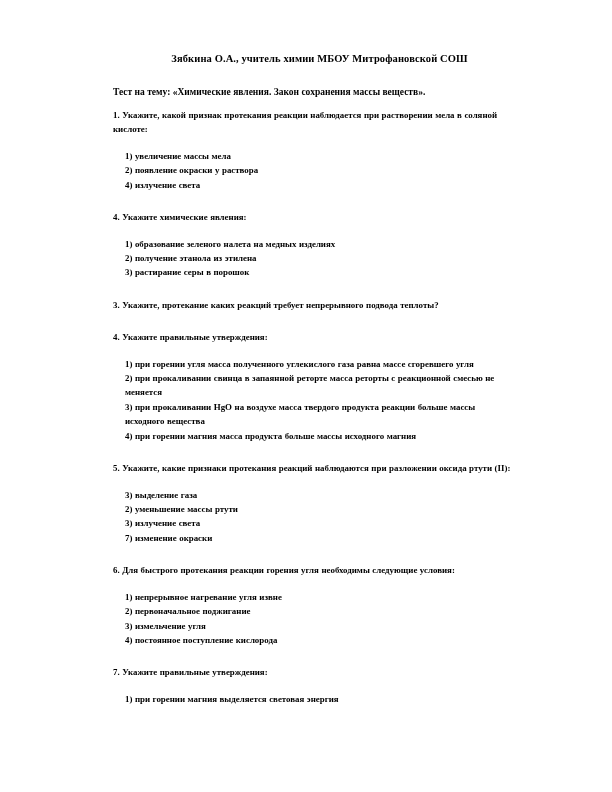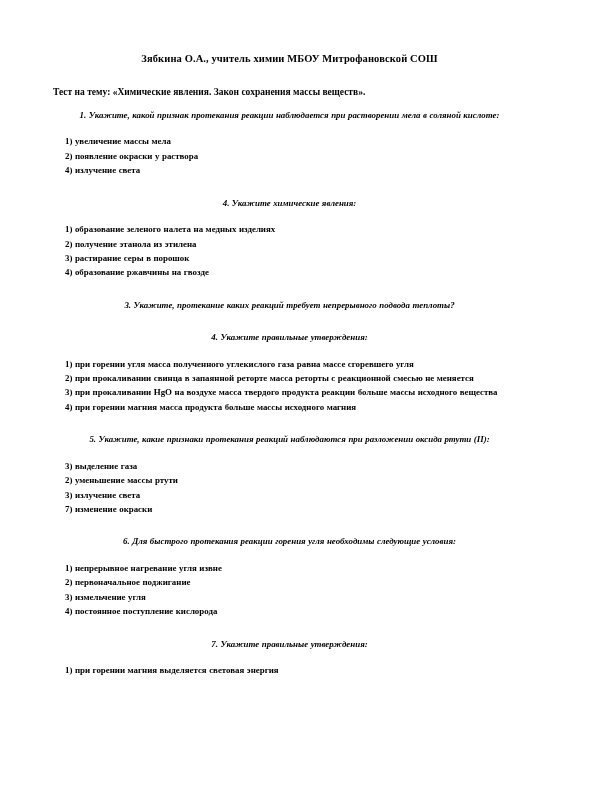--- a/index.html
+++ b/index.html
@@ -13,21 +13,21 @@
     font-family: "Liberation Serif", "DejaVu Serif", serif;
     color: #000000;
     overflow: hidden;
   }
   .page {
     position: relative;
     width: 612px;
     height: 792px;
     background: #ffffff;
     box-sizing: border-box;
-    padding: 52px 86px 0 53px;
+    padding: 52px 86px 0 113px;
   }
   .doc-title {
     font-size: 10.5px;
     font-weight: bold;
     text-align: center;
     letter-spacing: 0.1px;
     line-height: 1.25;
     margin: 0 0 22px 0;
   }
   .doc-subtitle {
@@ -37,24 +37,23 @@
     line-height: 1.25;
     margin: 0 0 9px 0;
   }
   .question-block {
     margin: 0 0 18px 0;
   }
   .question-stem {
     font-size: 8.9px;
     font-weight: bold;
     line-height: 1.62;
-    text-align: center;
+    text-align: left;
     margin: 0 0 0 0;
     word-spacing: 0.3px;
-    font-style: italic;
   }
   .option {
     font-size: 8.9px;
     font-weight: bold;
     line-height: 1.62;
     text-align: left;
     margin: 0;
     word-spacing: 0.3px;
   }
   .options-list {
@@ -80,21 +79,20 @@
       <li class="option">4) излучение света</li>
     </ul>
   </div>
 
   <div class="question-block">
     <p class="question-stem">4. Укажите химические явления:</p>
     <ul class="options-list">
       <li class="option">1) образование зеленого налета на медных изделиях</li>
       <li class="option">2) получение этанола из этилена</li>
       <li class="option">3) растирание серы в порошок</li>
-      <li class="option">4) образование ржавчины на гвозде</li>
     </ul>
   </div>
 
   <div class="question-block">
     <p class="question-stem">3. Укажите, протекание каких реакций требует непрерывного подвода теплоты?</p>
   </div>
 
   <div class="question-block">
     <p class="question-stem">4. Укажите правильные утверждения:</p>
     <ul class="options-list">

